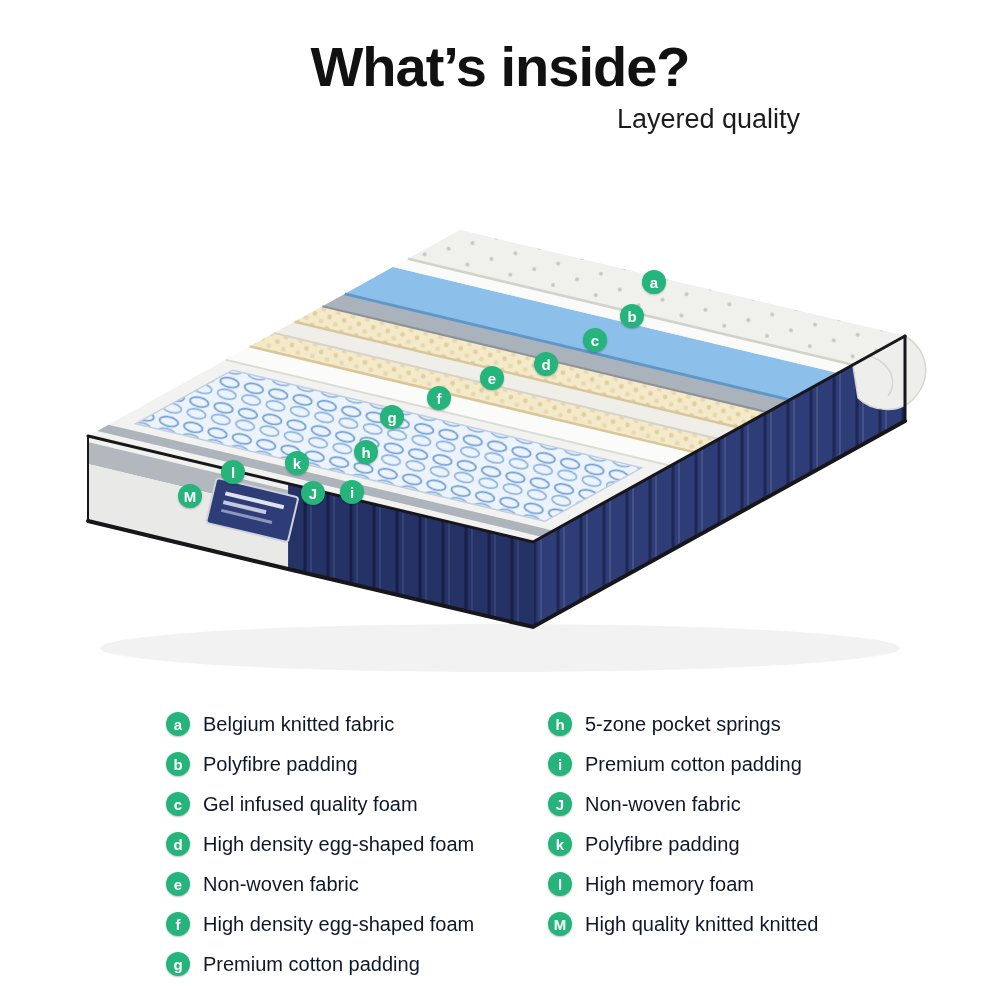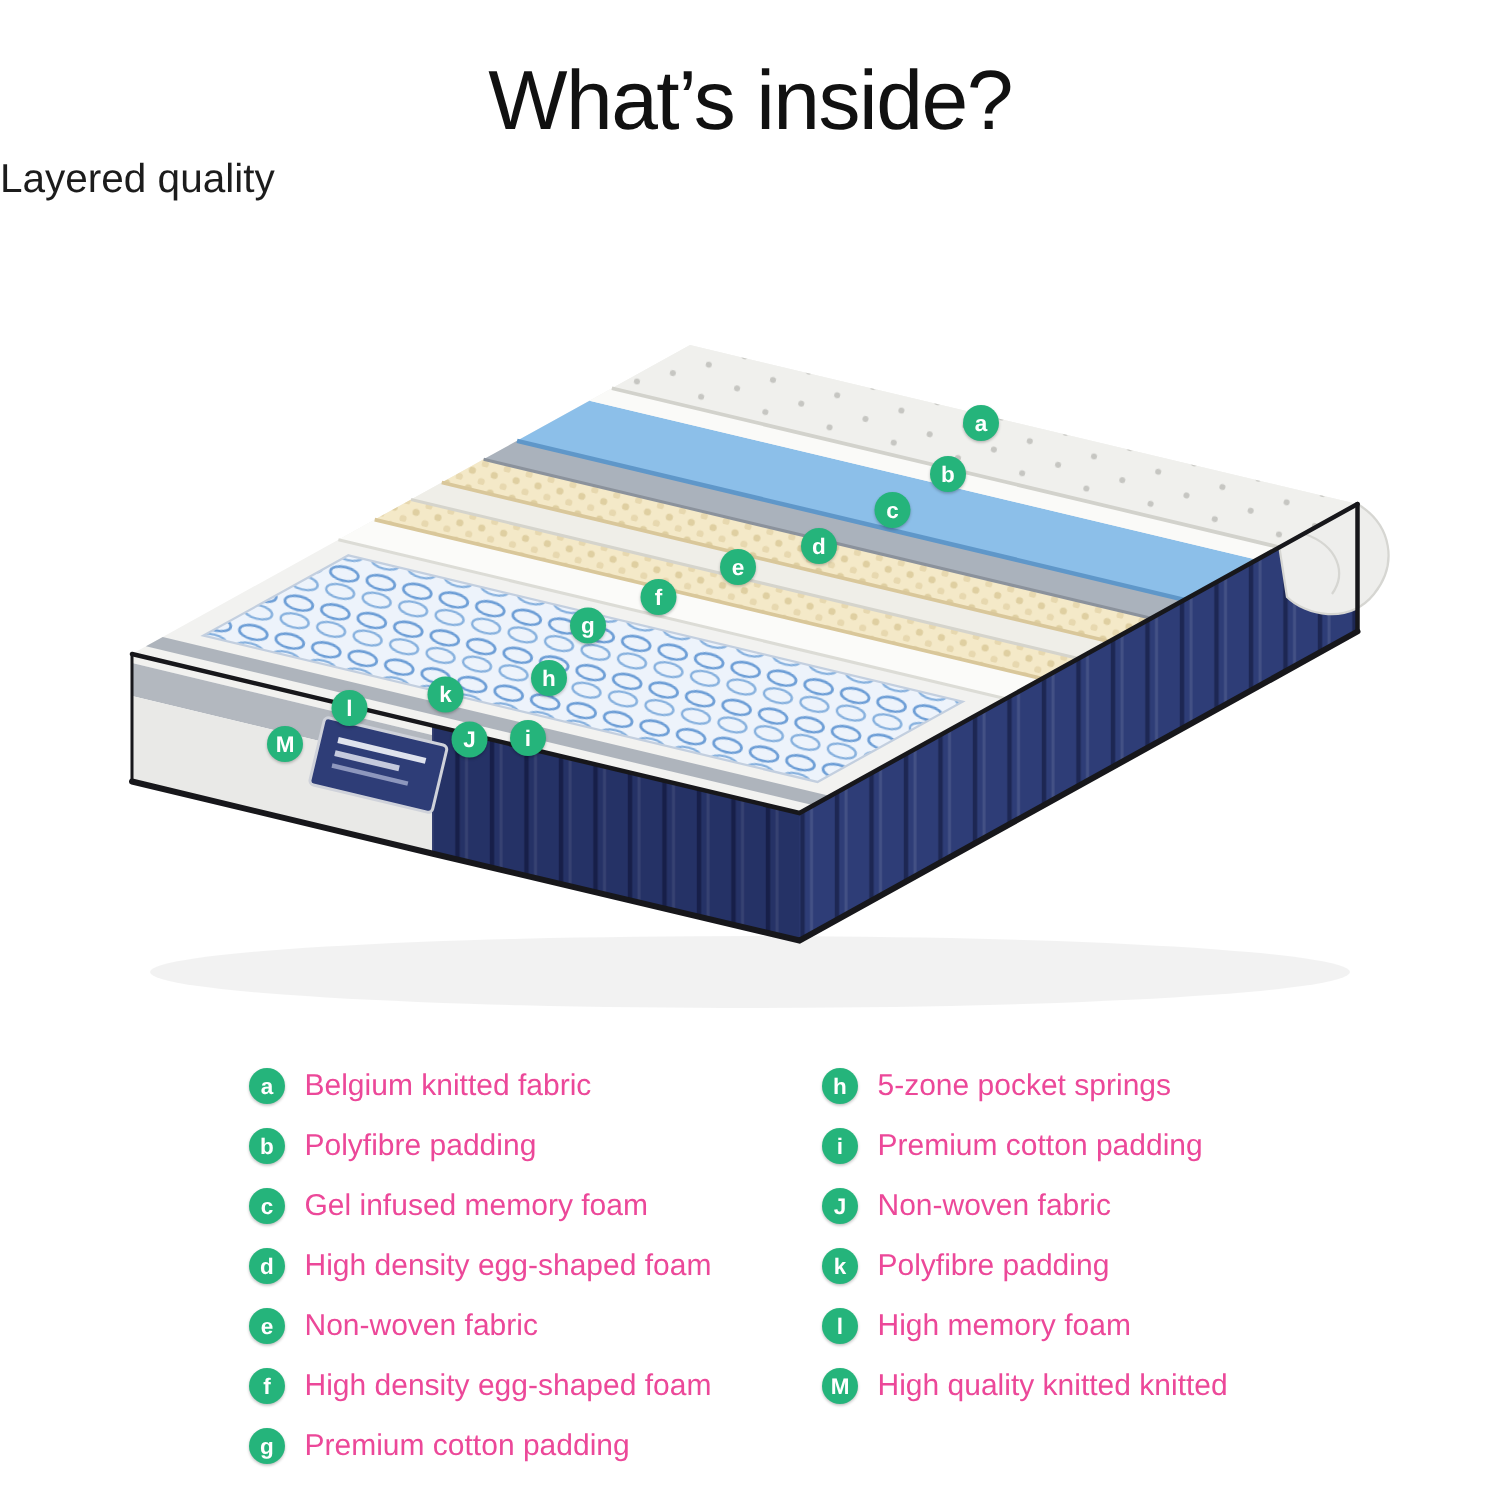--- a/index.html
+++ b/index.html
@@ -1,37 +1,37 @@
 <!DOCTYPE html>
 <html style="--accent-green: #25b47b; --navy: #2e3d77; --foam-blue: #8cbfe9; --egg-foam-cream: #f4e9c8; --spring-blue: #6d9ed6;"><head>
 <meta charset="utf-8">
 <style>
   html,body{margin:0;padding:0;background:#ffffff;}
   body{font-family:"Liberation Sans","DejaVu Sans",sans-serif;}
   .page{position:relative;width:1000px;height:1000px;background:#ffffff;overflow:hidden;}
 
   .title{position:absolute;top:34px;left:0;width:1000px;text-align:center;
-         font-size:56px;font-weight:400;color:#111111;letter-spacing:-1px;}
-  .subtitle{position:absolute;top:104px;left:0;width:800px;text-align:left;
+         font-size:56px;font-weight:700;color:#111111;letter-spacing:-1px;}
+  .subtitle{position:absolute;top:104px;left:0;width:800px;text-align:right;
          font-size:27px;font-weight:400;color:#1c1c1c;}
 
   .art{position:absolute;top:0;left:0;width:1000px;height:1000px;}
 
   .badge{position:absolute;width:24px;height:24px;border-radius:50%;
          background:var(--accent-green,#25b47b);color:#ffffff;
          display:flex;align-items:center;justify-content:center;
          font-size:15px;font-weight:700;line-height:1;
          box-shadow:0 1px 2px rgba(0,0,0,0.25);}
 
   .legend{position:absolute;top:704px;left:166px;width:790px;
           display:grid;grid-template-columns:382px auto;column-gap:0;}
   .legend ul{list-style:none;margin:0;padding:0;}
   .legend li{display:flex;align-items:center;gap:13px;height:40px;}
   .legend .lbadge{position:static;flex:0 0 24px;}
-  .legend .llabel{font-size:20px;color:#ec4899;}
+  .legend .llabel{font-size:20px;color:#0f172a;}
 </style>
 </head>
 <body>
 
 <div class="page">
 
   <div class="title">What’s inside?</div>
   <div class="subtitle">Layered quality</div>
 
   <svg class="art" viewBox="0 0 1000 1000" aria-hidden="true">
@@ -178,21 +178,21 @@
       <li>
           <span class="badge lbadge">
             <span>b</span>
           </span>
           <span class="llabel">Polyfibre padding</span>
         </li>
       <li>
           <span class="badge lbadge">
             <span>c</span>
           </span>
-          <span class="llabel">Gel infused memory foam</span>
+          <span class="llabel">Gel infused quality foam</span>
         </li>
       <li>
           <span class="badge lbadge">
             <span>d</span>
           </span>
           <span class="llabel">High density egg-shaped foam</span>
         </li>
       <li>
           <span class="badge lbadge">
             <span>e</span>

